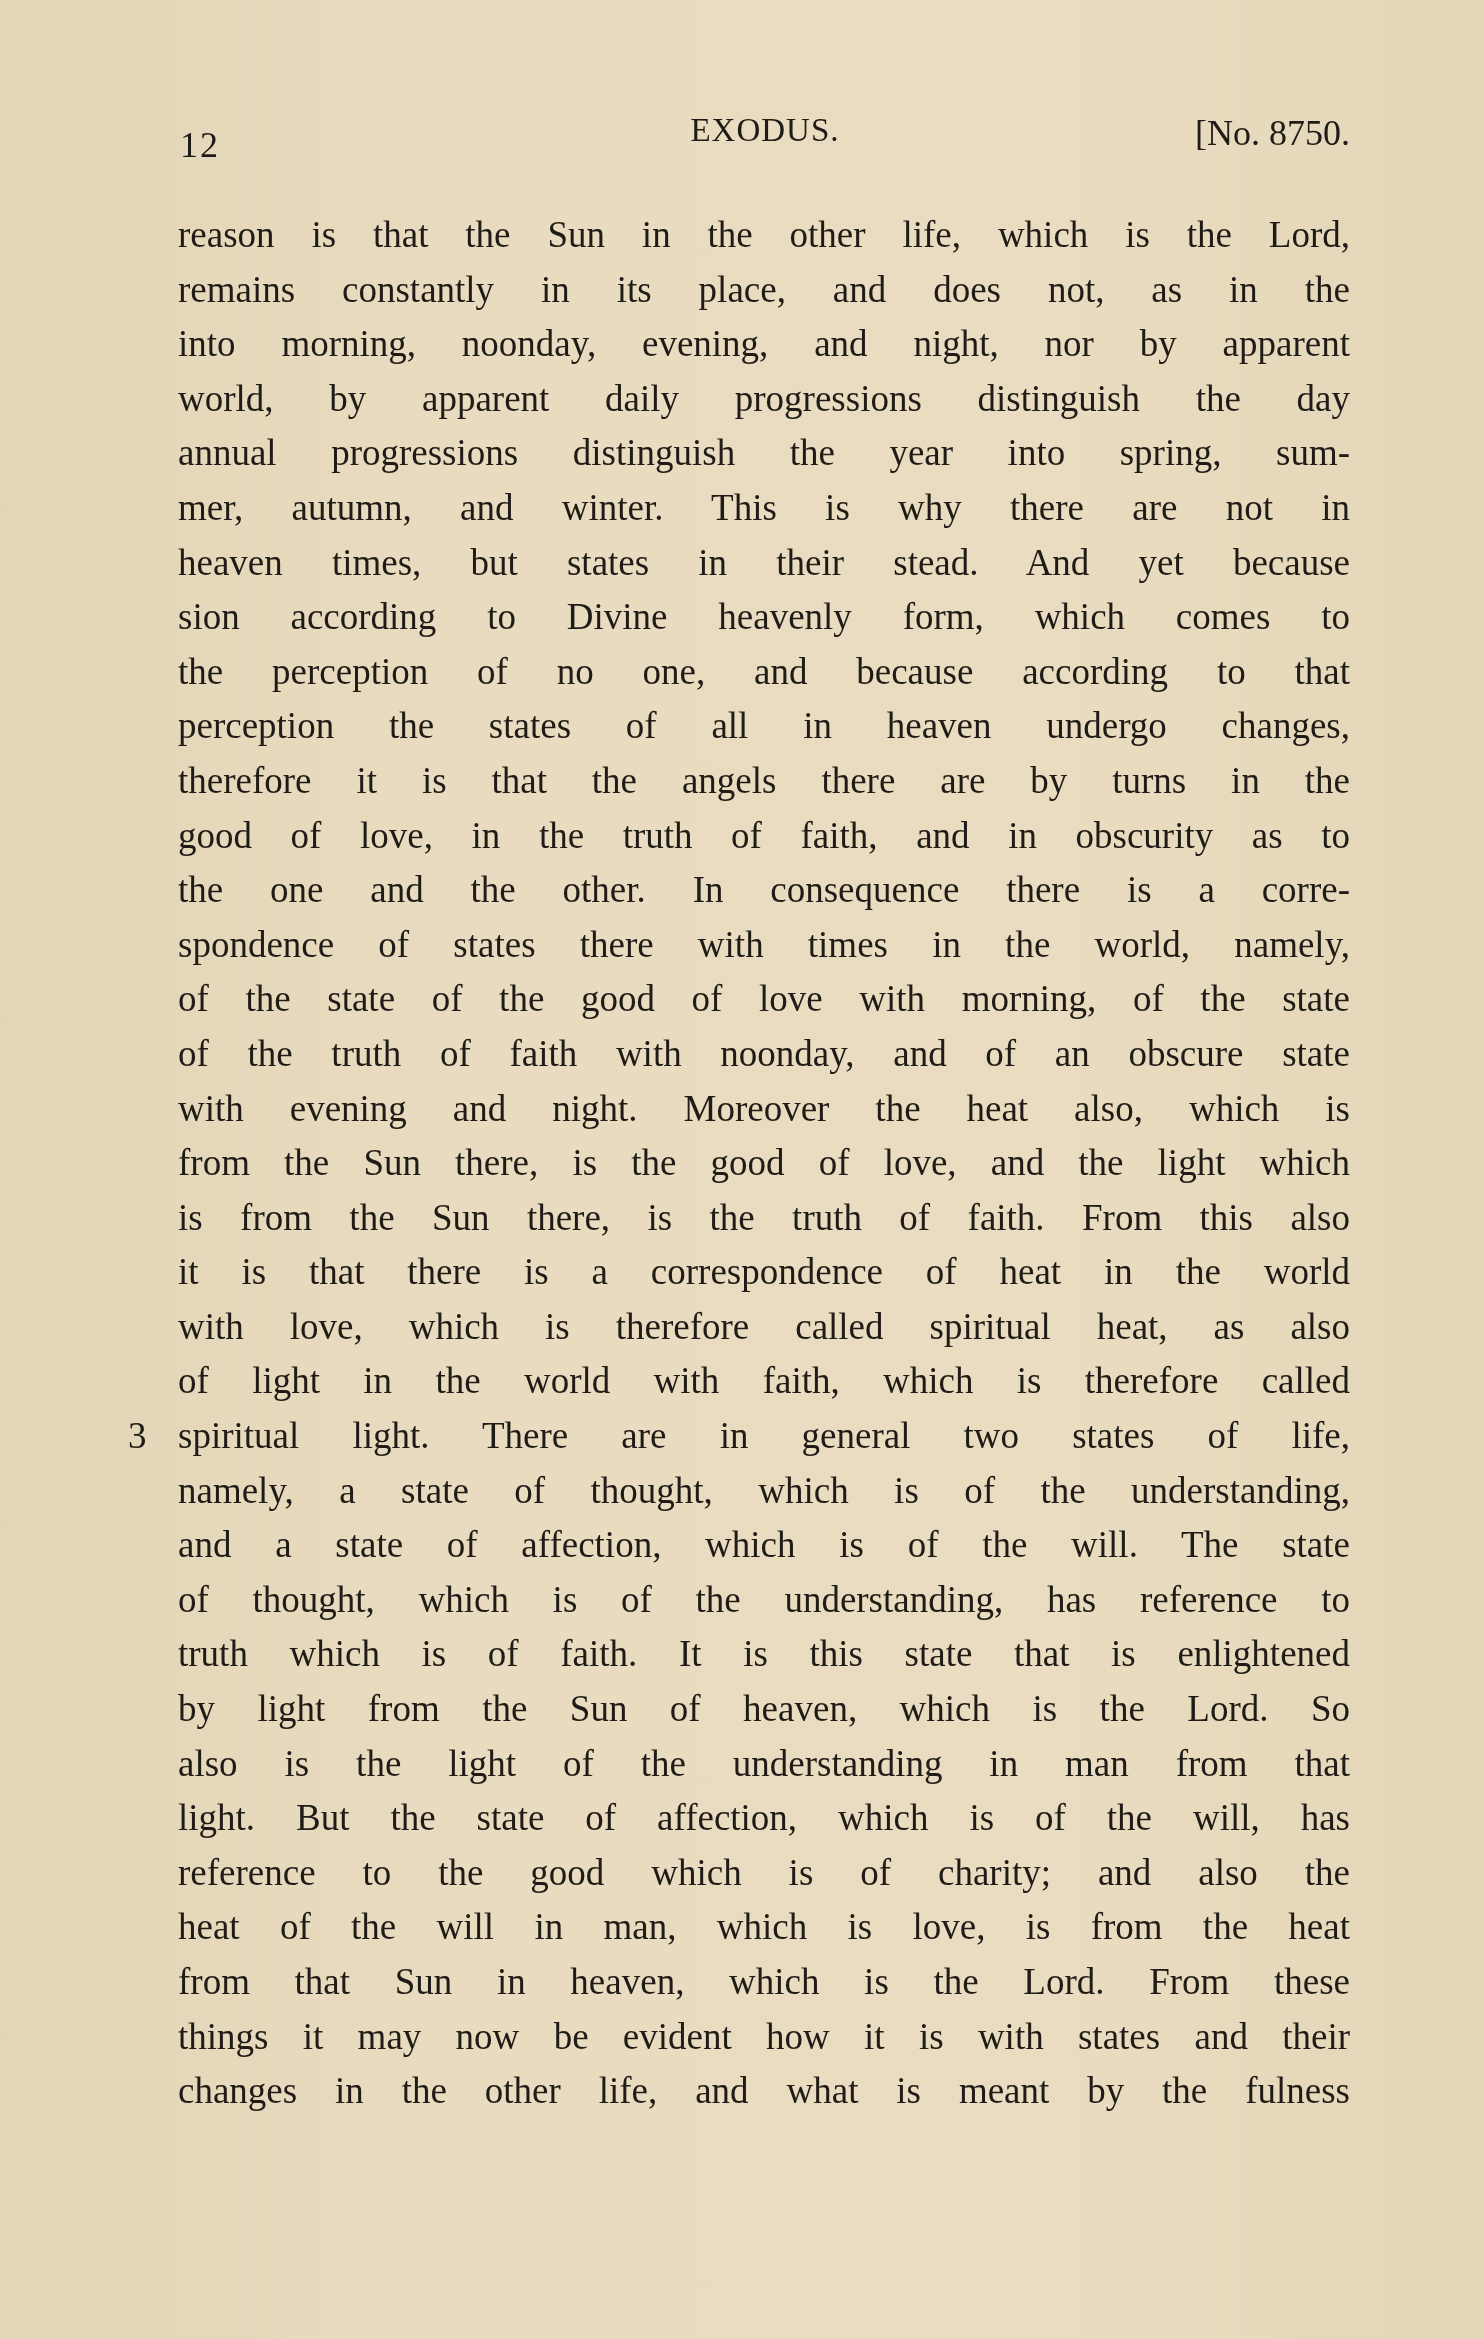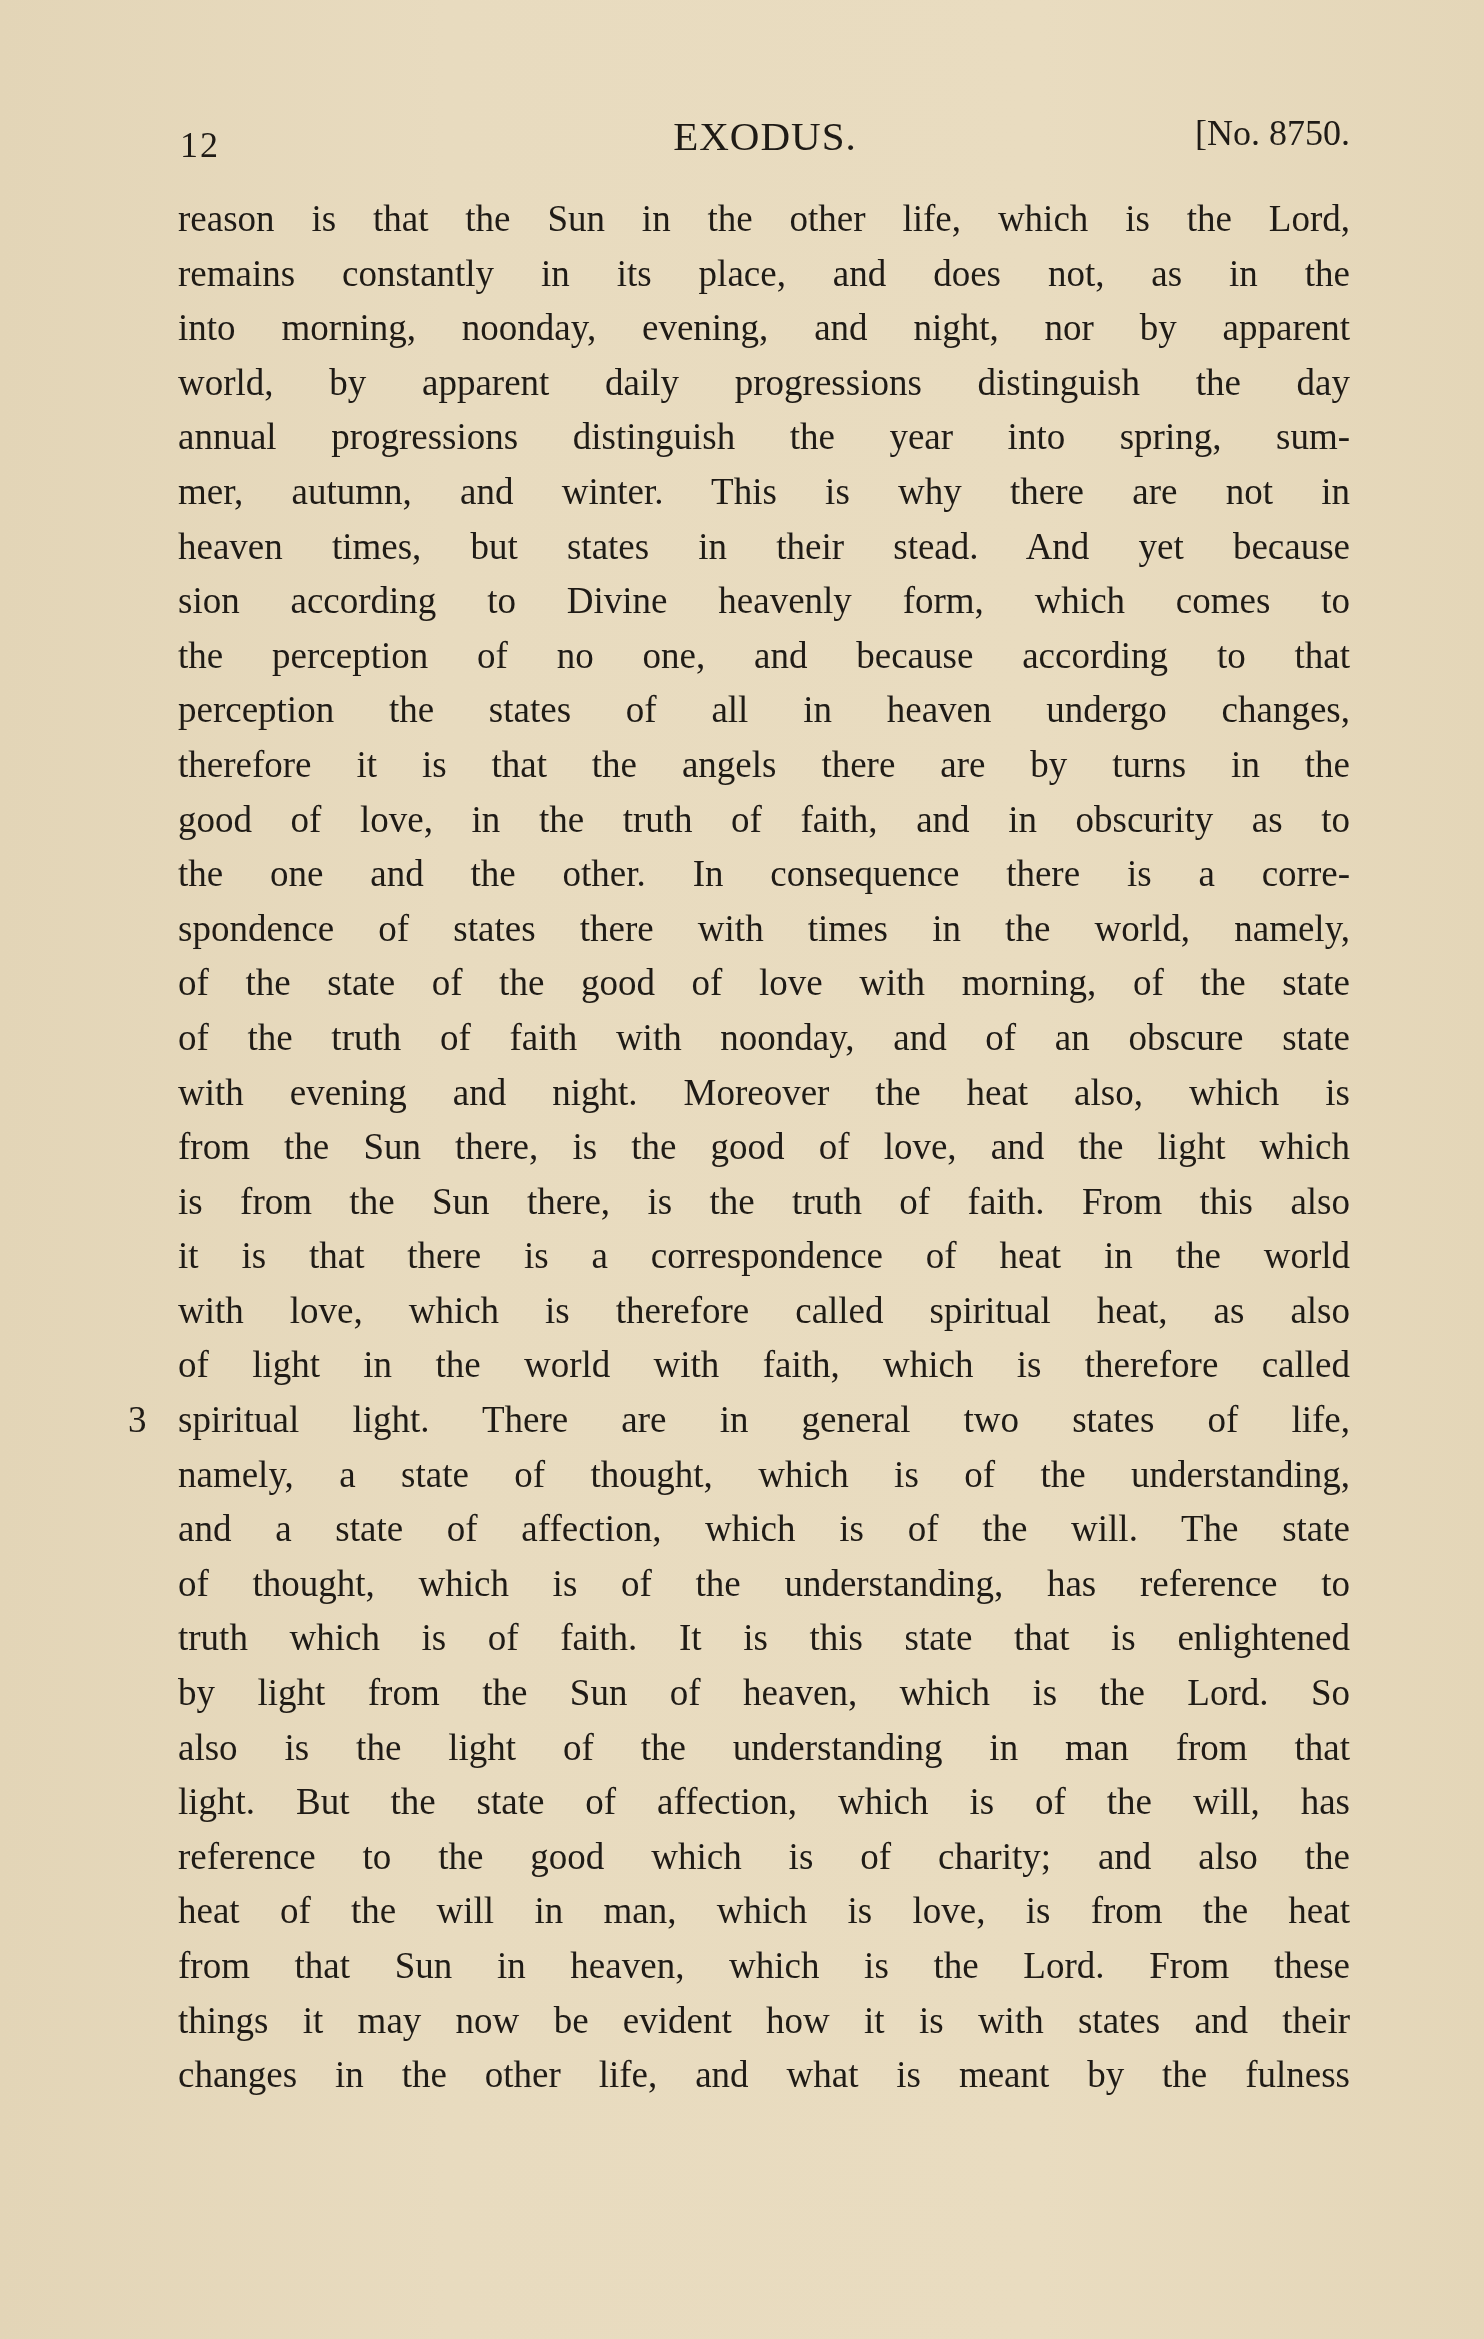--- a/index.html
+++ b/index.html
@@ -7,23 +7,23 @@
     width:1484px; height:2339px; overflow:hidden;
     background:#e7dabd;
     font-family:"Liberation Serif","DejaVu Serif",serif;
     color:#1f1b16;
     position:relative;
   }
   .page { position:absolute; left:0; top:0; width:1484px; height:2339px;
     background: linear-gradient(90deg,#e3d5b7 0%,#e8dbbf 30%,#e9dcc0 70%,#e4d6b8 100%); }
   .header { position:absolute; top:112px; left:180px; width:1170px; height:50px; font-size:36px; }
   .hdr-left { position:absolute; left:0; top:0; font-weight:normal; letter-spacing:2px;margin-top:12px; }
-  .hdr-center { position:absolute; left:0; right:0; top:0; text-align:center; letter-spacing:1px; font-size:41px; }
+  .hdr-center { position:absolute; left:0; right:0; top:0; text-align:center; letter-spacing:1px; font-size:33px; }
   .hdr-right { position:absolute; right:0; top:0; }
-  .body { position:absolute; left:178px; top:192px; width:1172px; }
+  .body { position:absolute; left:178px; top:208px; width:1172px; }
   .line { height:54.6px; line-height:54.6px; font-size:37px; text-align:justify; text-align-last:justify; white-space:nowrap; position:relative; }
   .line.last { text-align-last:justify; }
   .line span.t { display:block; text-align:justify; text-align-last:justify; white-space:normal; }
   .margin-num { position:absolute; left:-50px; top:0; font-size:37px; }
 </style>
 </head>
 <body>
 
 <div class="page">
   <div class="header">

